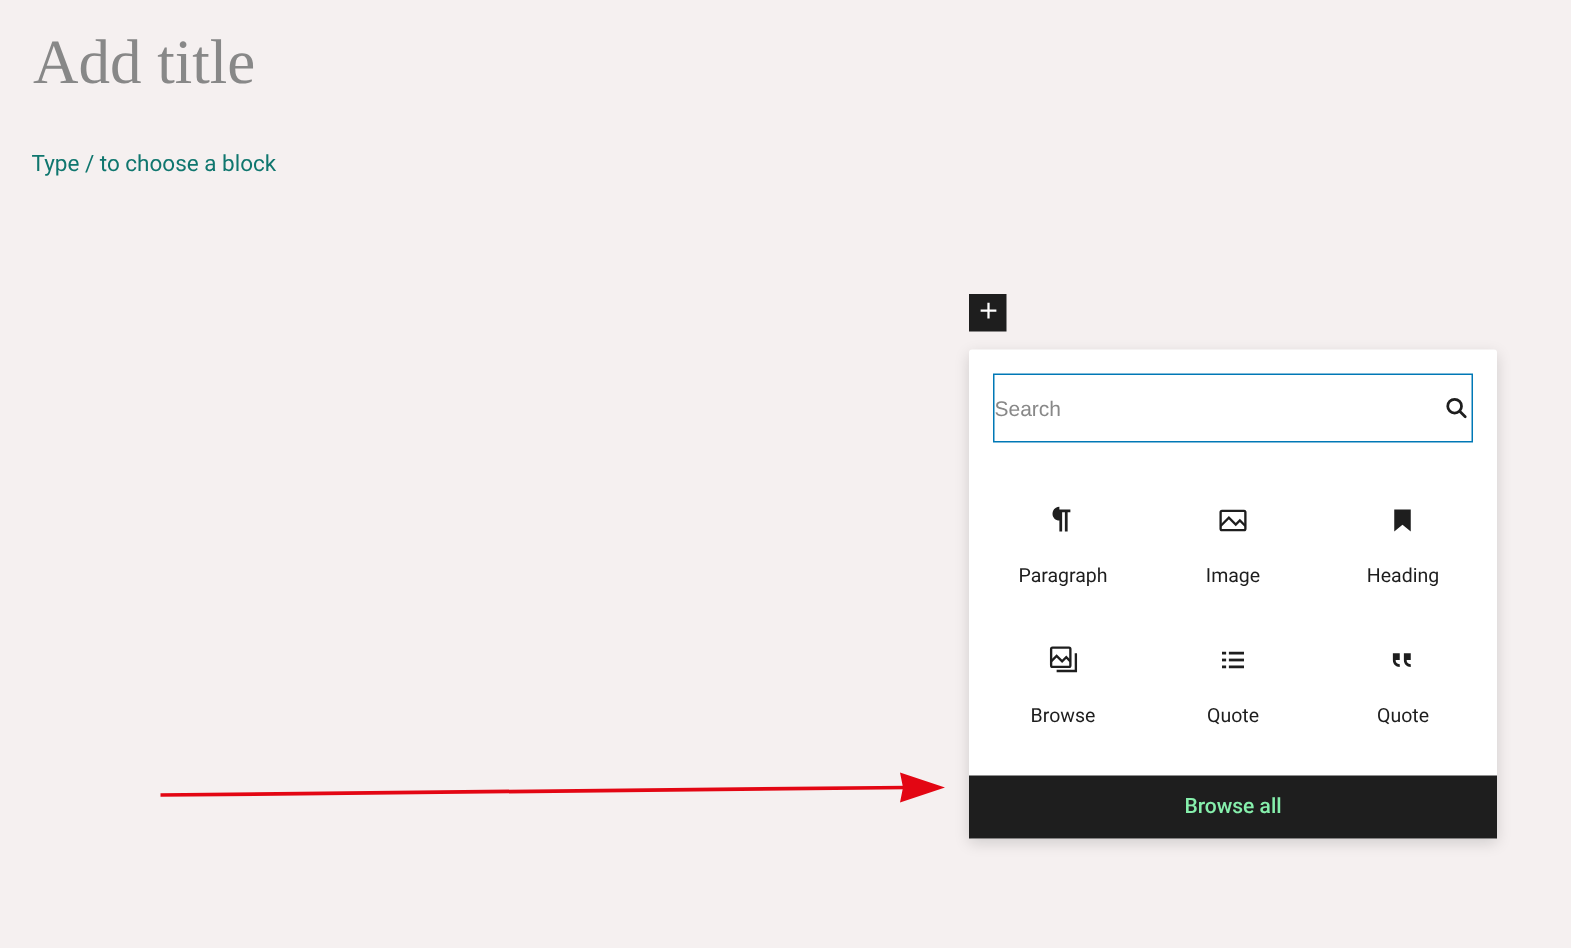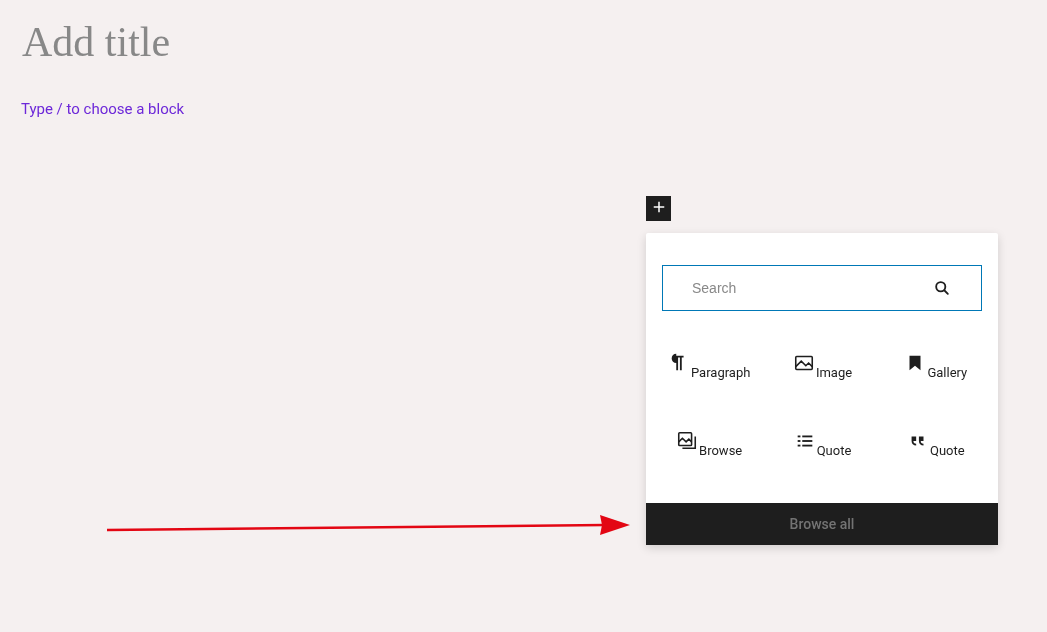--- a/index.html
+++ b/index.html
@@ -23,21 +23,21 @@
       background: transparent;
       outline: none;
       width: 500px;
     }
     .title-input::placeholder { color: #888; }
     .body-placeholder {
       position: absolute;
       top: 100px;
       left: 21px;
       font-size: 15px;
-      color: #6d28d9;
+      color: #0f766e;
     }
     .plus-button {
       position: absolute;
       top: 196px;
       left: 646px;
       width: 25px;
       height: 25px;
       background: #1e1e1e;
       display: flex;
       align-items: center;
@@ -55,41 +55,41 @@
       border-radius: 2px;
     }
     .search-wrap {
       padding: 16px 16px 10px 16px;
     }
     .search-box {
       display: flex;
       align-items: center;
       border: 1.5px solid #0078b6;
       height: 46px;
-      padding: 0 29px;
-      margin-top: 16px;
+      padding: 0 0;
     }
     .search-input {
       flex: 1;
       border: none;
       outline: none;
       font-size: 14px;
       color: #333;
       background: transparent;
     }
     .search-input::placeholder { color: #888; }
     .search-icon { display: flex; }
     .blocks-grid {
       display: grid;
       grid-template-columns: 1fr 1fr 1fr;
       padding: 12px 8px 18px 8px;
       gap: 4px;
     }
     .block-item {
       display: flex;
+      flex-direction: column;
       align-items: center;
       justify-content: center;
       padding: 18px 4px 14px 4px;
       cursor: pointer;
       border-radius: 2px;
       text-align: right;
     }
     .block-icon {
       width: 24px;
       height: 24px;
@@ -98,21 +98,21 @@
       justify-content: center;
       margin-bottom: 18px;
     }
     .block-icon svg { width: 22px; height: 22px; }
     .block-label {
       font-size: 13px;
       color: #1e1e1e;
     }
     .browse-all {
       background: #1e1e1e;
-      color: #737373;
+      color: #86efac;
       text-align: center;
       padding: 13px 16px;
       font-size: 14px;
       font-weight: 500;
       cursor: pointer;
     }
     .arrow-annotation {
       position: absolute;
       top: 505px;
       left: 105px;
@@ -170,21 +170,21 @@
       </span>
       <span class="block-label">Image</span>
     </div>
 
     <div class="block-item">
       <span class="block-icon">
           <svg viewBox="0 0 24 24" fill="#1e1e1e">
             <path d="M6 4h12v16l-6-5-6 5z"></path>
           </svg>
         </span>
-      <span class="block-label">Gallery</span>
+      <span class="block-label">Heading</span>
     </div>
 
     <div class="block-item">
       <span class="block-icon">
         <svg viewBox="0 0 24 24" fill="none" stroke="#1e1e1e" stroke-width="1.7">
           <rect x="3" y="3" width="14" height="14" rx="1"></rect>
           <polyline points="3,13 7,9 11,13 14,10 17,13" fill="none"></polyline>
           <path d="M7 20 L21 20 L21 7"></path>
         </svg>
       </span>

